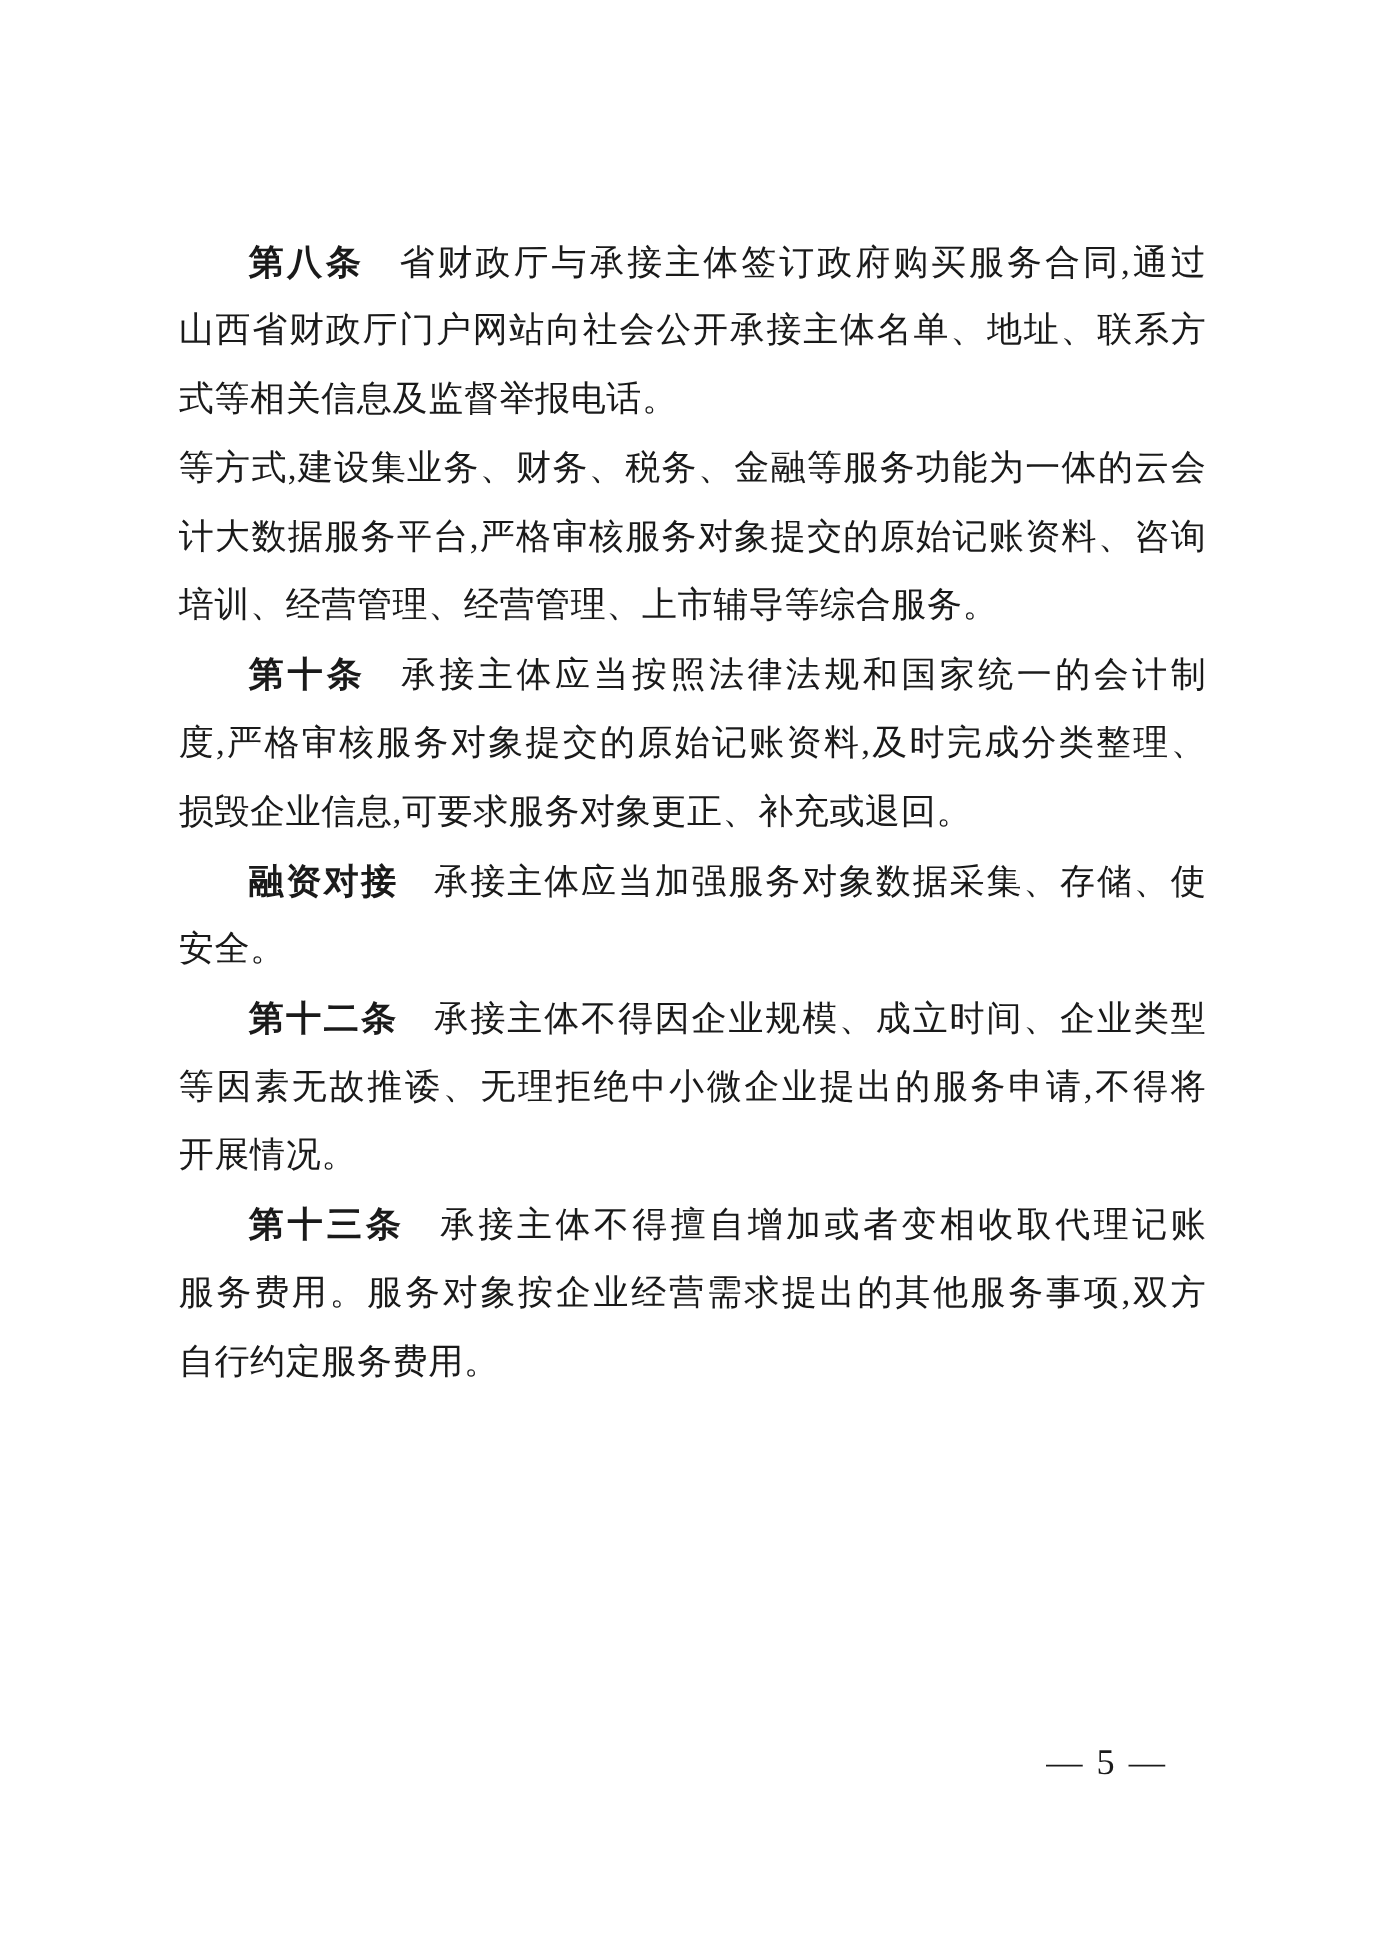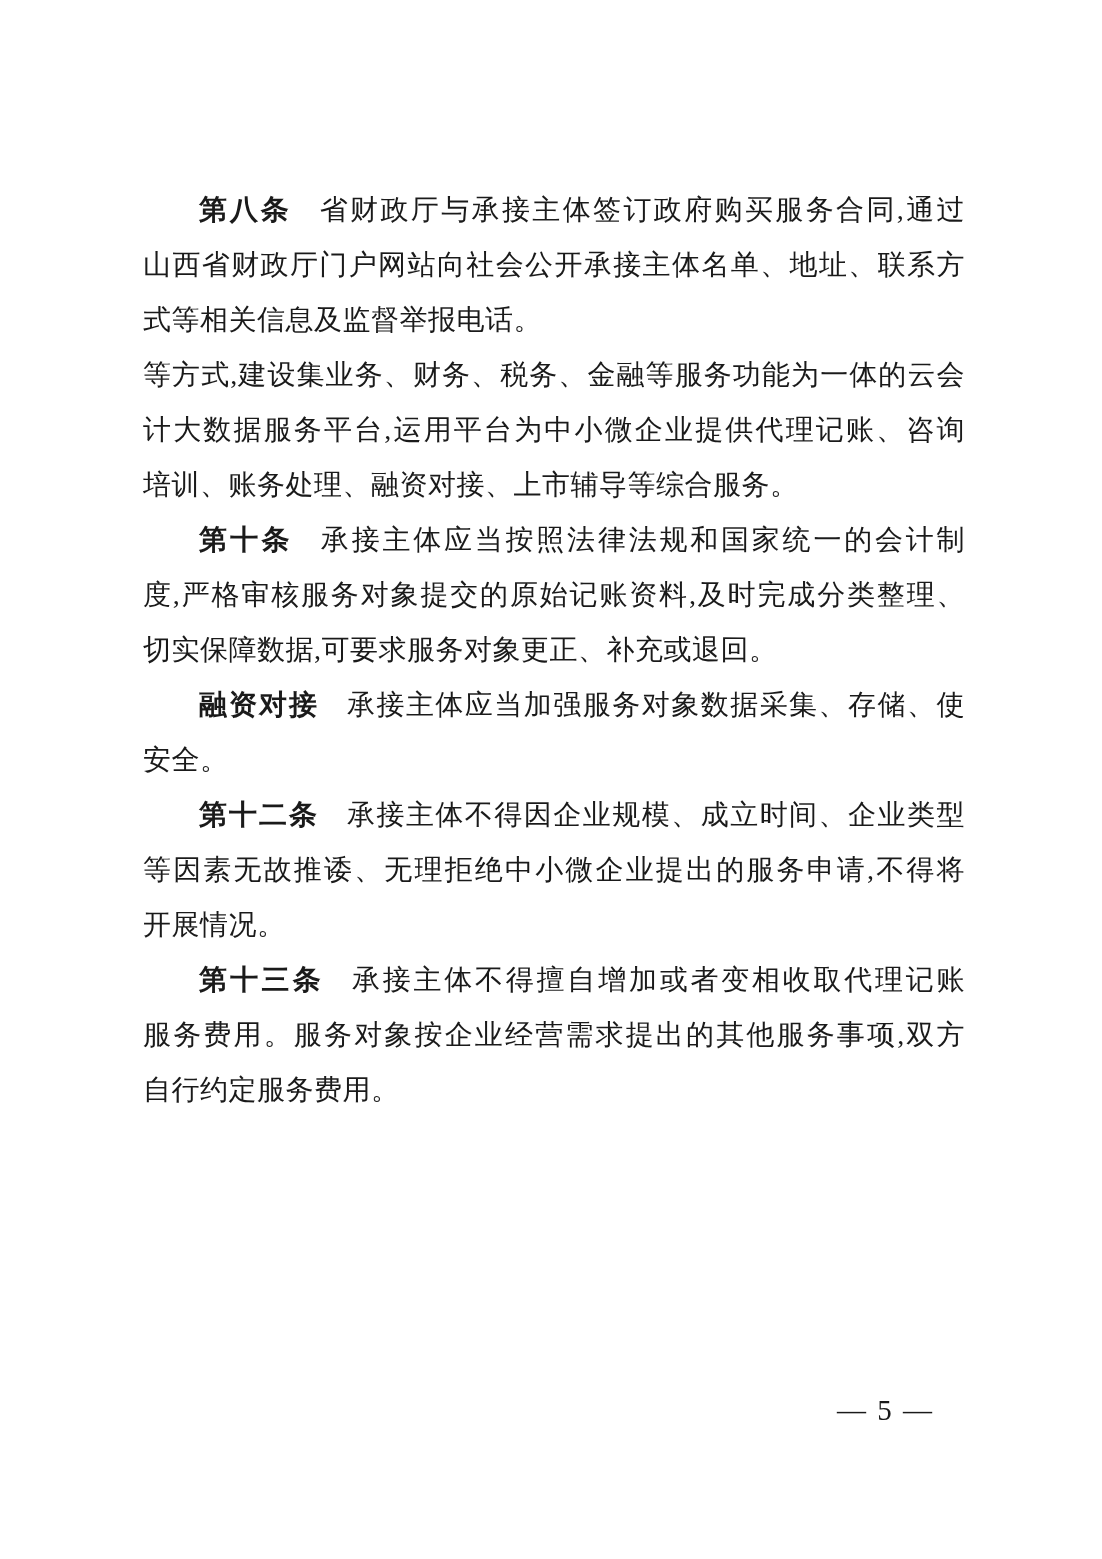--- a/index.html
+++ b/index.html
@@ -58,25 +58,25 @@
 </style>
 </head>
 <body>
 
 <div class="page">
   <div class="doc-body" id="doc-body">
       <div class="line indent fill"><span class="term">第八条</span><span>省财政厅与承接主体签订政府购买服务合同,通过</span></div>
       <div class="line fill"><span>山西省财政厅门户网站向社会公开承接主体名单、地址、联系方</span></div>
       <div class="line"><span>式等相关信息及监督举报电话。</span></div>
       <div class="line fill"><span>等方式,建设集业务、财务、税务、金融等服务功能为一体的云会</span></div>
-      <div class="line fill"><span>计大数据服务平台,运用平台为中小微企业提供代理记账、咨询</span></div>
-      <div class="line"><span>培训、账务处理、融资对接、上市辅导等综合服务。</span></div>
+      <div class="line fill"><span>计大数据服务平台,严格审核服务对象提交的原始记账资料、咨询</span></div>
+      <div class="line"><span>培训、经营管理、经营管理、上市辅导等综合服务。</span></div>
       <div class="line indent fill"><span class="term">第十条</span><span>承接主体应当按照法律法规和国家统一的会计制</span></div>
       <div class="line fill"><span>度,严格审核服务对象提交的原始记账资料,及时完成分类整理、</span></div>
-      <div class="line"><span>切实保障数据,可要求服务对象更正、补充或退回。</span></div>
+      <div class="line"><span>损毁企业信息,可要求服务对象更正、补充或退回。</span></div>
       <div class="line indent fill"><span class="term">融资对接</span><span>承接主体应当加强服务对象数据采集、存储、使</span></div>
       <div class="line"><span>安全。</span></div>
       <div class="line indent fill"><span class="term">第十二条</span><span>承接主体不得因企业规模、成立时间、企业类型</span></div>
       <div class="line fill"><span>等因素无故推诿、无理拒绝中小微企业提出的服务申请,不得将</span></div>
       <div class="line"><span>开展情况。</span></div>
       <div class="line indent fill"><span class="term">第十三条</span><span>承接主体不得擅自增加或者变相收取代理记账</span></div>
       <div class="line fill"><span>服务费用。服务对象按企业经营需求提出的其他服务事项,双方</span></div>
       <div class="line"><span>自行约定服务费用。</span></div>
     </div>
   <div class="page-footer">— 5 —</div>

